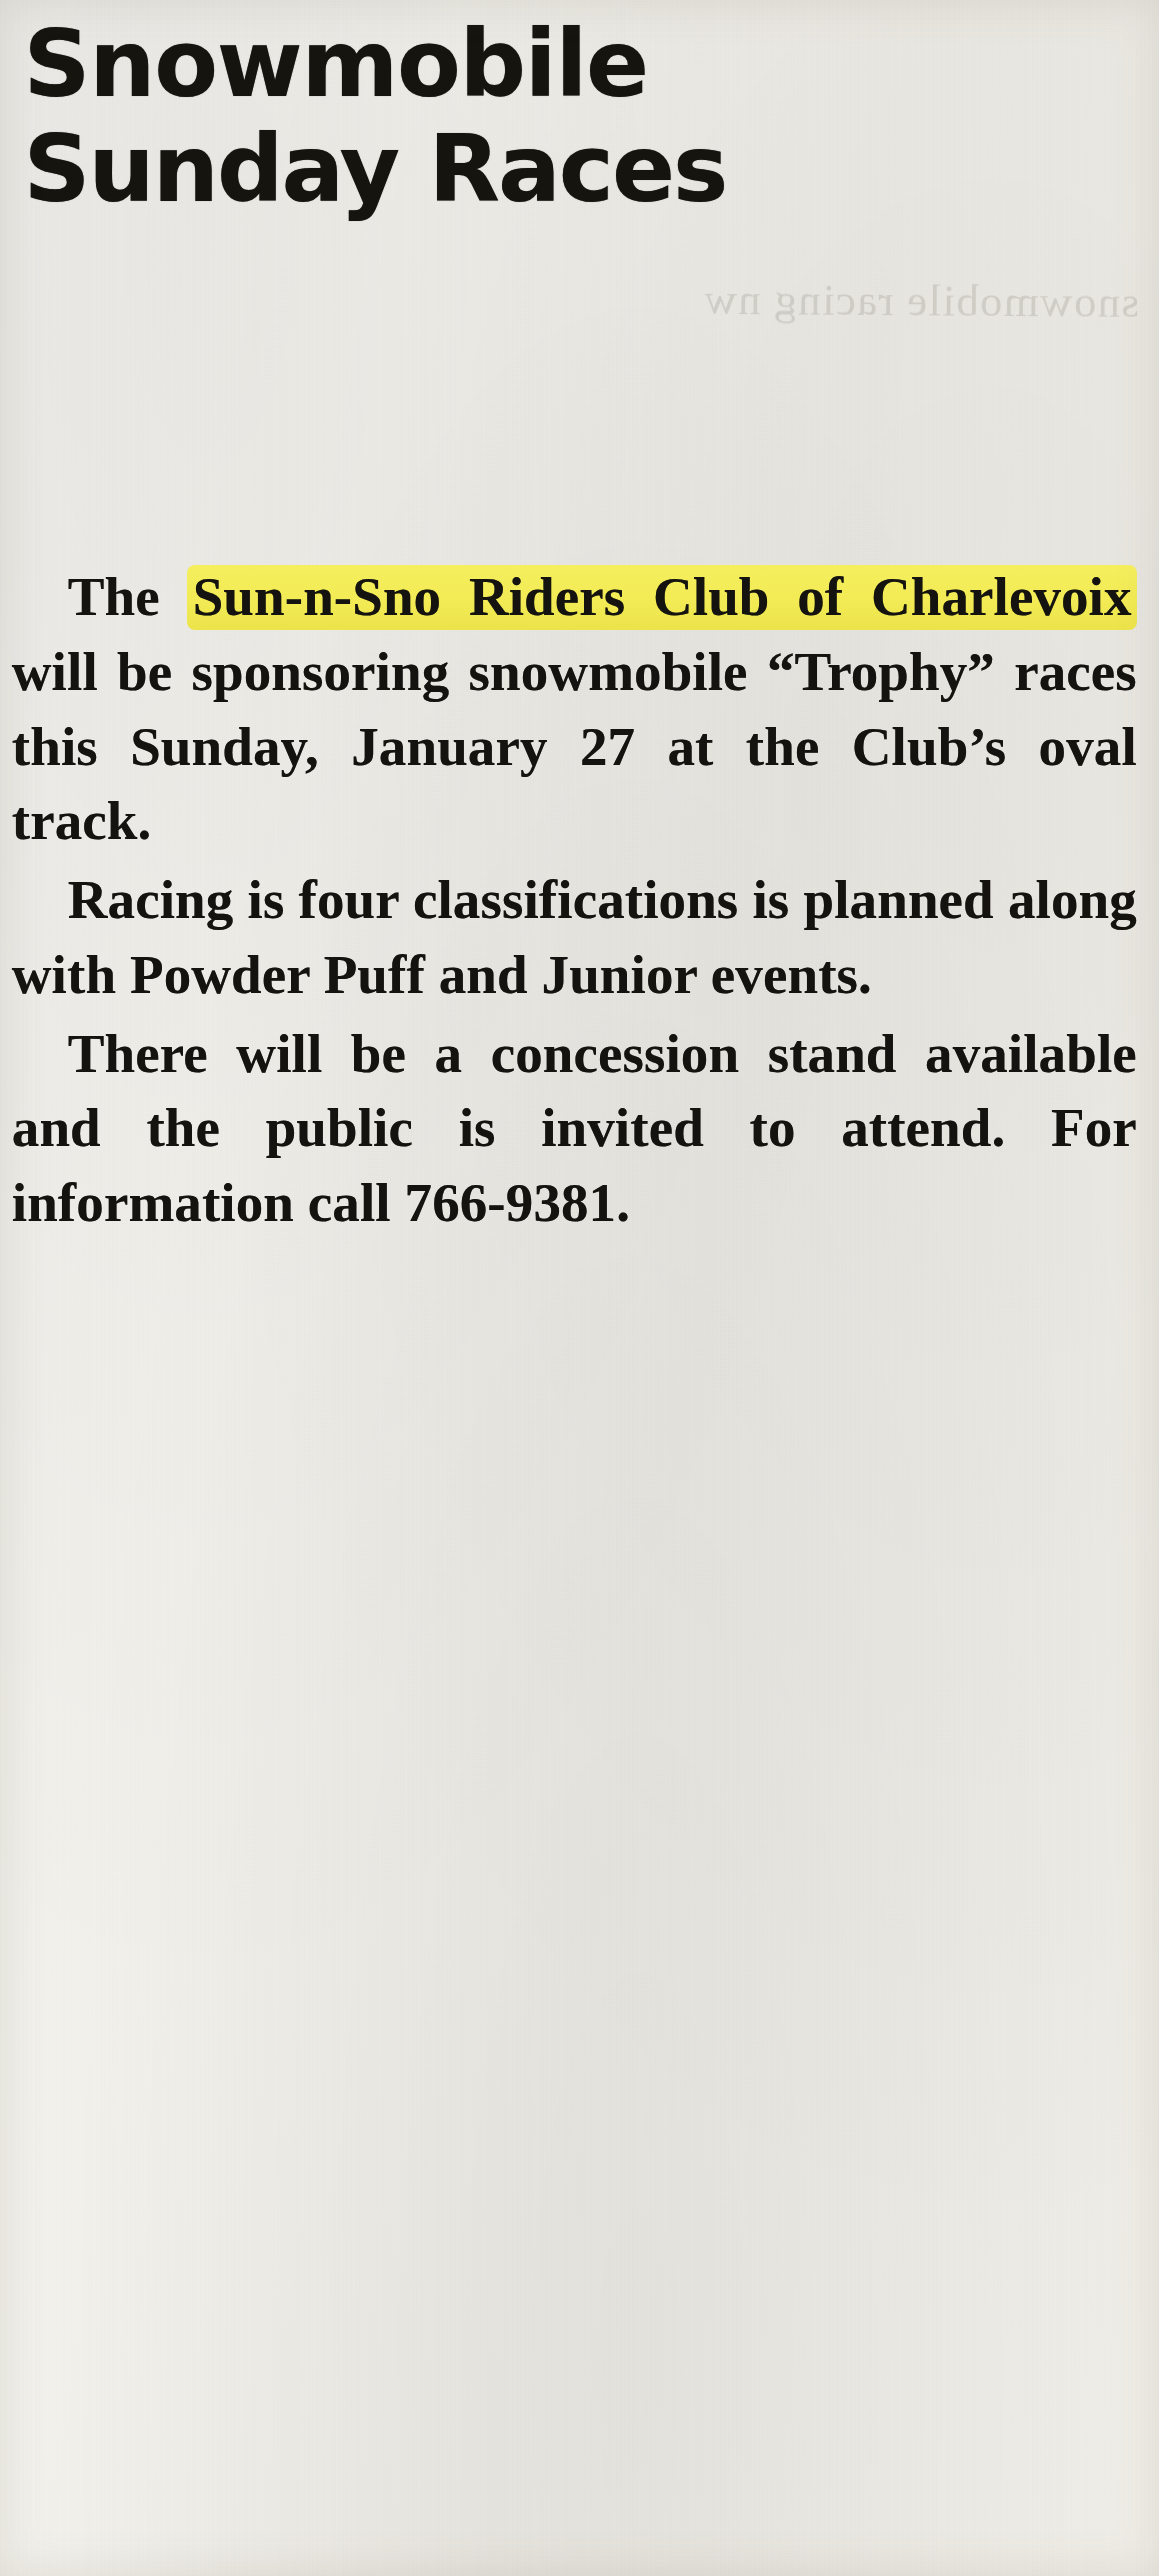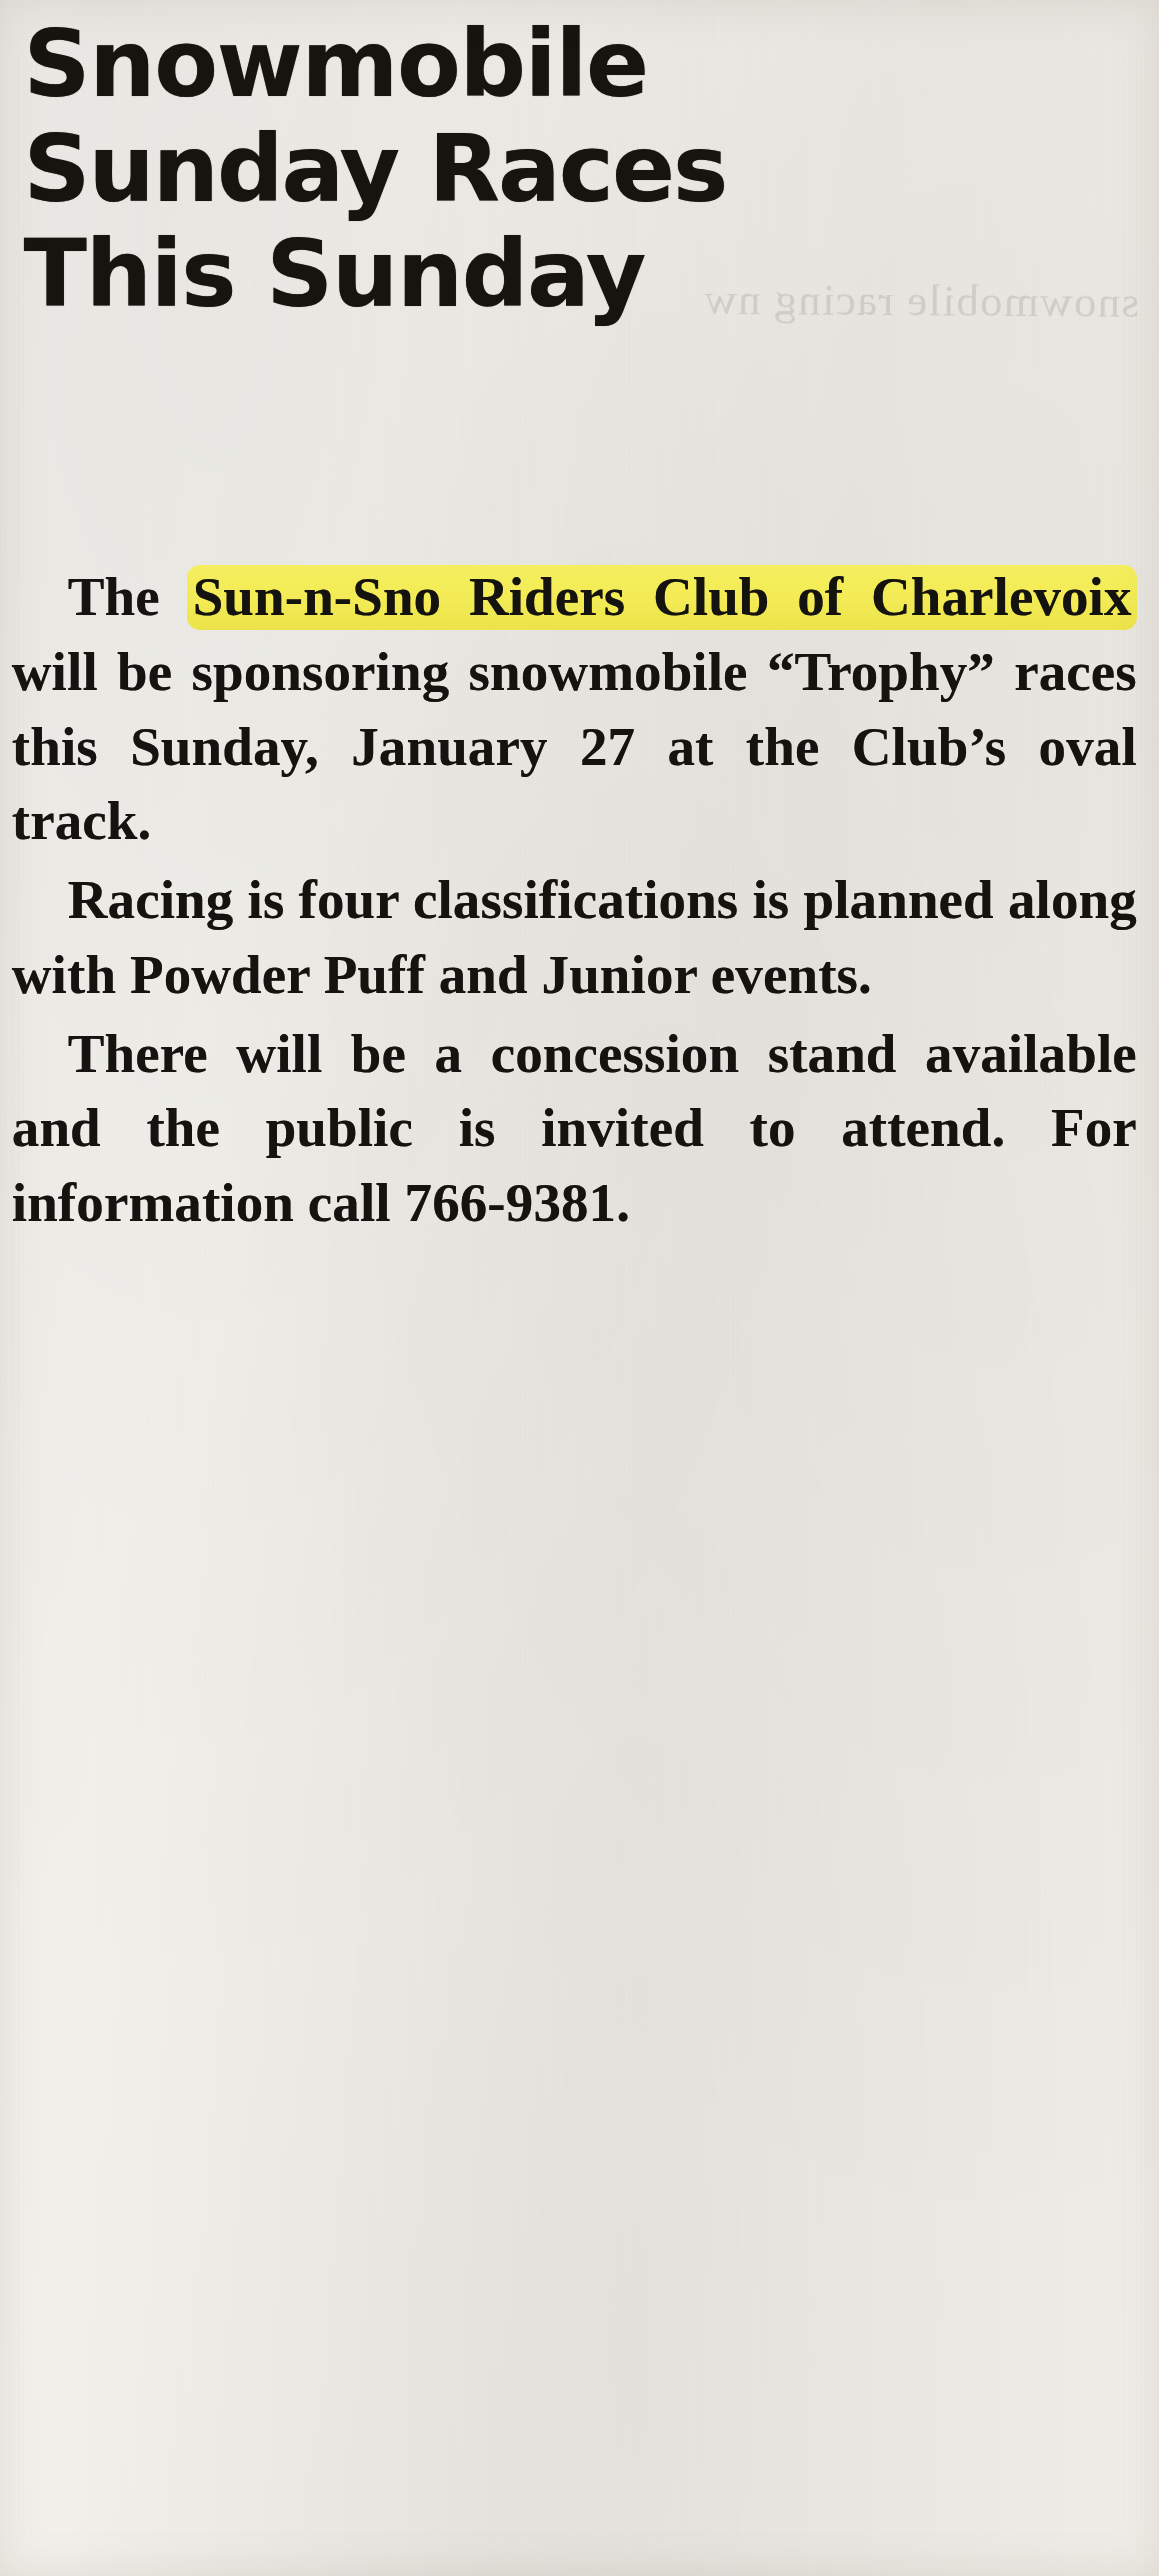--- a/index.html
+++ b/index.html
@@ -93,21 +93,21 @@
   }
   .para {
     margin: 0 0 3.9px 0;
     text-indent: 56px;
     text-shadow: 0 0 0.6px rgba(0,0,0,0.5);
   }
   .para.last { text-align: justify; }
 
   .hl-mark {
     background: linear-gradient(180deg, #f5ef5e 0%, #f2eb55 55%, #ece34a 100%);
-    border-radius: 13px;
+    border-radius: 8px;
     padding: 1.3px 5.2px 2.6px 5.2px;
     box-decoration-break: clone;
     -webkit-box-decoration-break: clone;
   }
 
   .edge-shadow {
     position: absolute;
     inset: 0;
     box-shadow: inset 0 0 46px rgba(120,110,90,0.16);
     pointer-events: none;
@@ -118,21 +118,20 @@
 
 <div class="paper"></div>
 <div class="grain"></div>
 <div class="bleed">snowmobile racing nw</div>
 
 <div class="clip">
 
   <div class="headline">
     <span class="hl l1">Snowmobile</span>
     <span class="hl l2">Sunday Races</span>
-    <span class="hl l3">This Sunday</span>
   </div>
 
   <div class="body">
 
     <p class="para"><span>The </span><span class="hl-mark">Sun-n-Sno Riders Club of Charlevoix</span><span> will be sponsoring snowmobile “Trophy” races this Sunday, January 27 at the Club’s oval track.</span></p>
 
 
 
     <p class="para">Racing is four classifications is planned along with Powder Puff and Junior events.</p>
 

